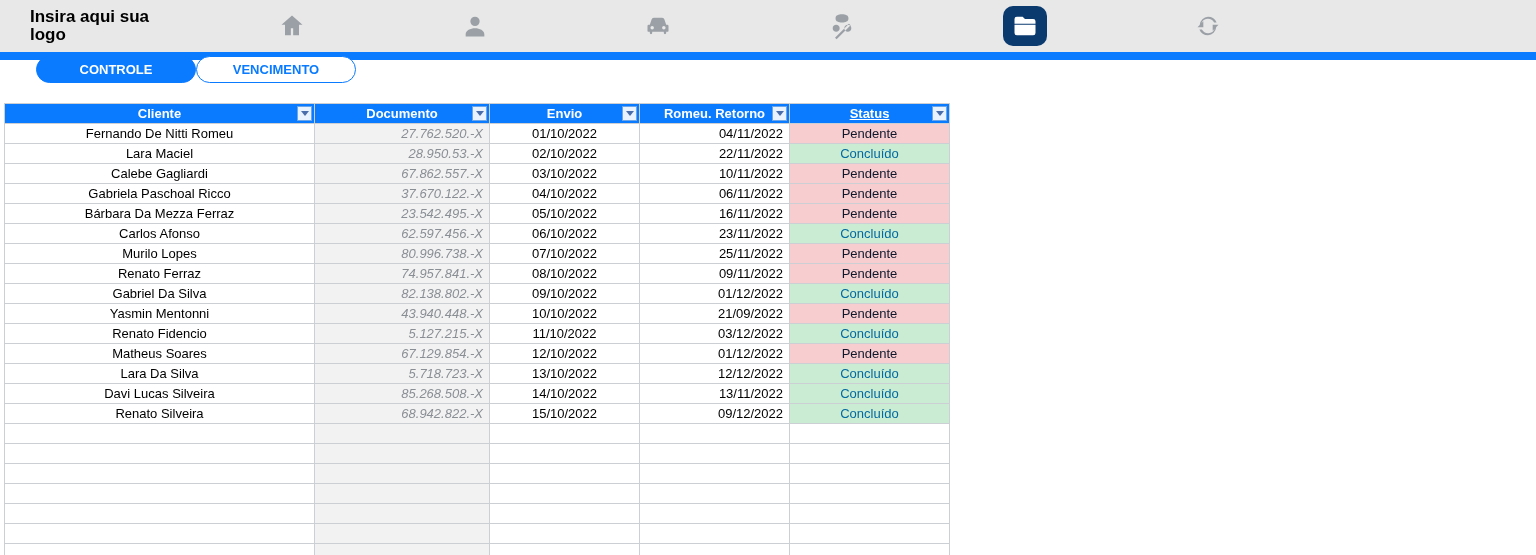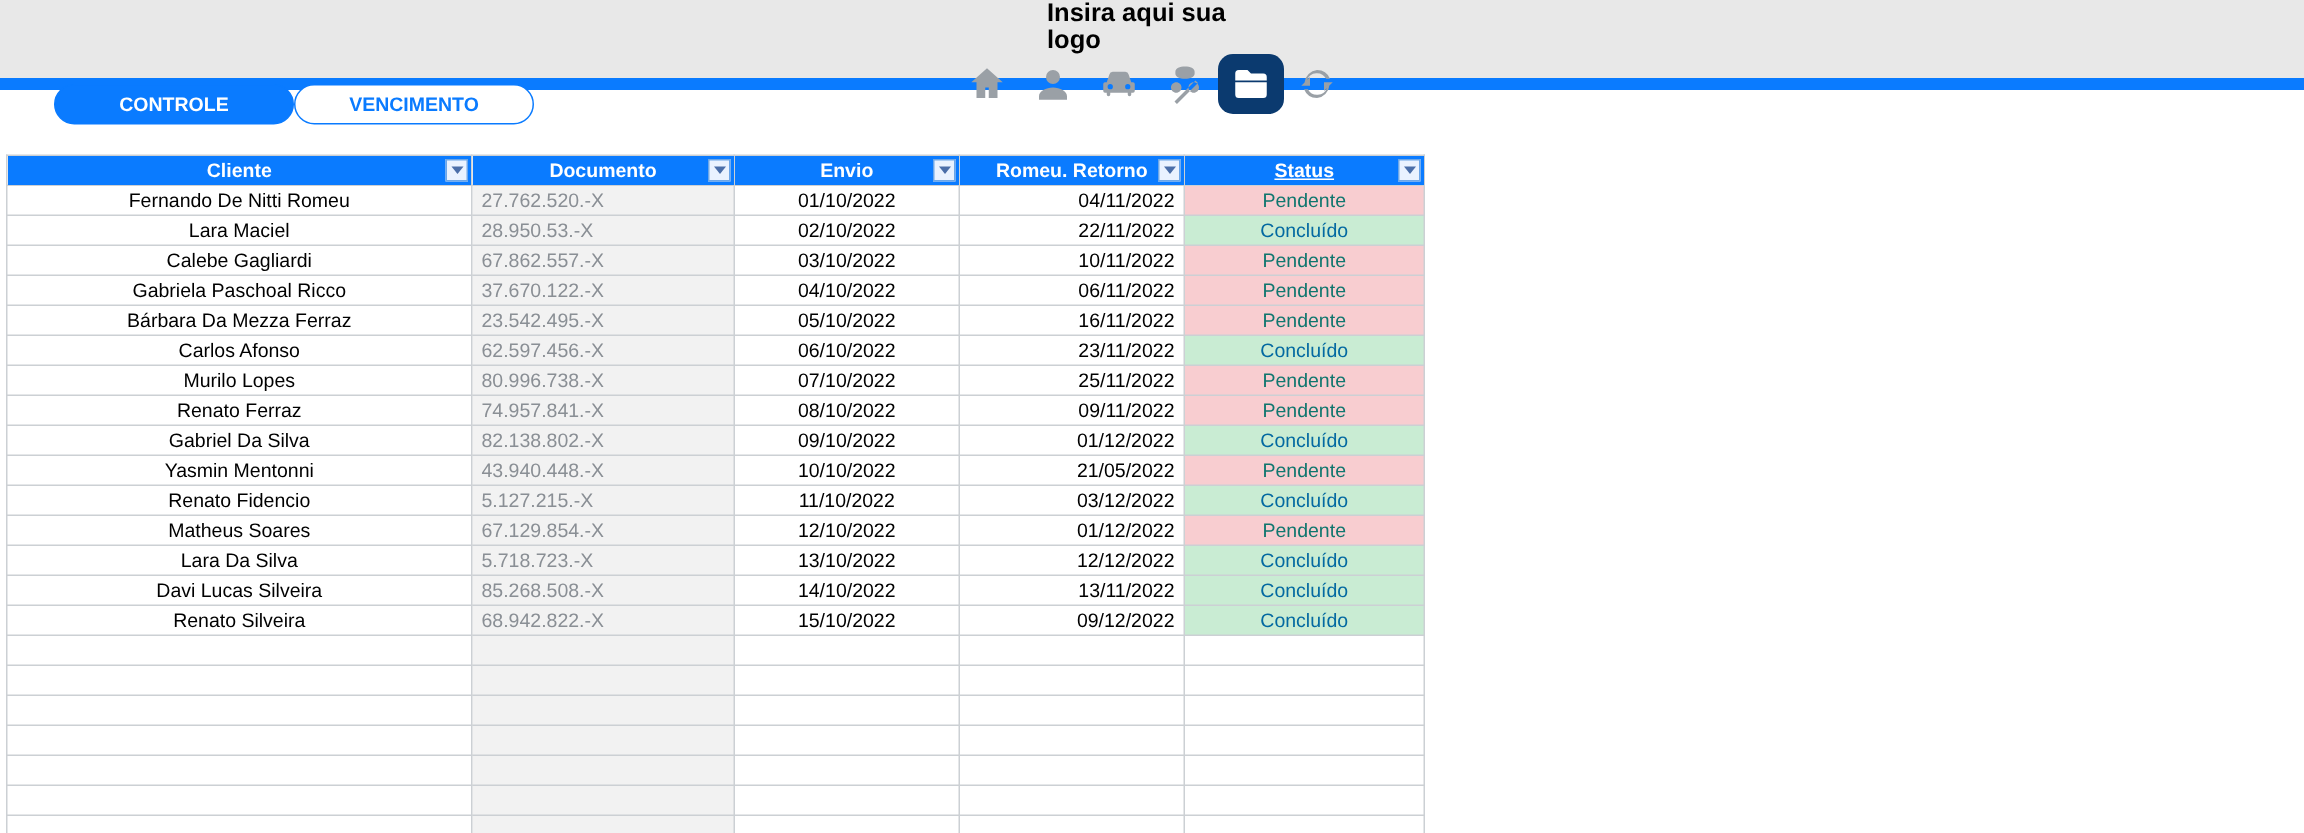--- a/index.html
+++ b/index.html
@@ -4,21 +4,20 @@
   <style>
     * { margin: 0; padding: 0; box-sizing: border-box; }
     body { font-family: Arial, sans-serif; font-size: 13px; background: #fff; }
 
     .top-bar {
       display: flex;
       align-items: center;
       background: #e8e8e8;
       height: 52px;
       position: relative;
-      flex-direction: column;
     }
     .logo-area {
       width: 200px;
       padding-left: 30px;
       font-family: "Arial Black", Arial, sans-serif;
       font-weight: 900;
       font-size: 17px;
       line-height: 1.05;
       font-stretch: condensed;
     }
@@ -106,25 +105,25 @@
       border-top: 5px solid #4a6ea9;
     }
 
     .col-cliente   { width: 310px; margin-left: 16px; }
     .col-documento { width: 175px; }
     .col-envio     { width: 150px; }
     .col-retorno   { width: 150px; }
     .col-status    { width: 160px; text-decoration: underline; }
 
     td.c-cliente   { text-align: center; background: #fff; }
-    td.c-documento { text-align: left; background: #f2f2f2; color: #8a8f95; }
+    td.c-documento { text-align: right; background: #f2f2f2; color: #8a8f95; font-style: italic; }
     td.c-envio     { text-align: center; background: #fff; }
     td.c-retorno   { text-align: right; background: #fff; }
     td.c-status    { text-align: center; font-weight: 500; }
-    td.c-status.pendente  { background: #f8cdd0; color: #0f766e; }
+    td.c-status.pendente  { background: #f8cdd0; color: #0f172a; }
     td.c-status.concluido { background: #c9ecd3; color: #0369a1; }
 
     tr.empty td.c-cliente, tr.empty td.c-envio, tr.empty td.c-retorno, tr.empty td.c-status { background: #fff; }
     tr.empty td.c-documento { background: #f2f2f2; }
   </style>
 </head>
 <body>
 
 <div class="top-bar">
   <div class="logo-area">
@@ -262,21 +261,21 @@
           <td class="c-cliente">Gabriel Da Silva</td>
           <td class="c-documento">82.138.802.-X</td>
           <td class="c-envio">09/10/2022</td>
           <td class="c-retorno">01/12/2022</td>
           <td class="c-status concluido">Concluído</td>
         </tr>
         <tr>
           <td class="c-cliente">Yasmin Mentonni</td>
           <td class="c-documento">43.940.448.-X</td>
           <td class="c-envio">10/10/2022</td>
-          <td class="c-retorno">21/05/2022</td>
+          <td class="c-retorno">21/09/2022</td>
           <td class="c-status pendente">Pendente</td>
         </tr>
         <tr>
           <td class="c-cliente">Renato Fidencio</td>
           <td class="c-documento">5.127.215.-X</td>
           <td class="c-envio">11/10/2022</td>
           <td class="c-retorno">03/12/2022</td>
           <td class="c-status concluido">Concluído</td>
         </tr>
         <tr>

